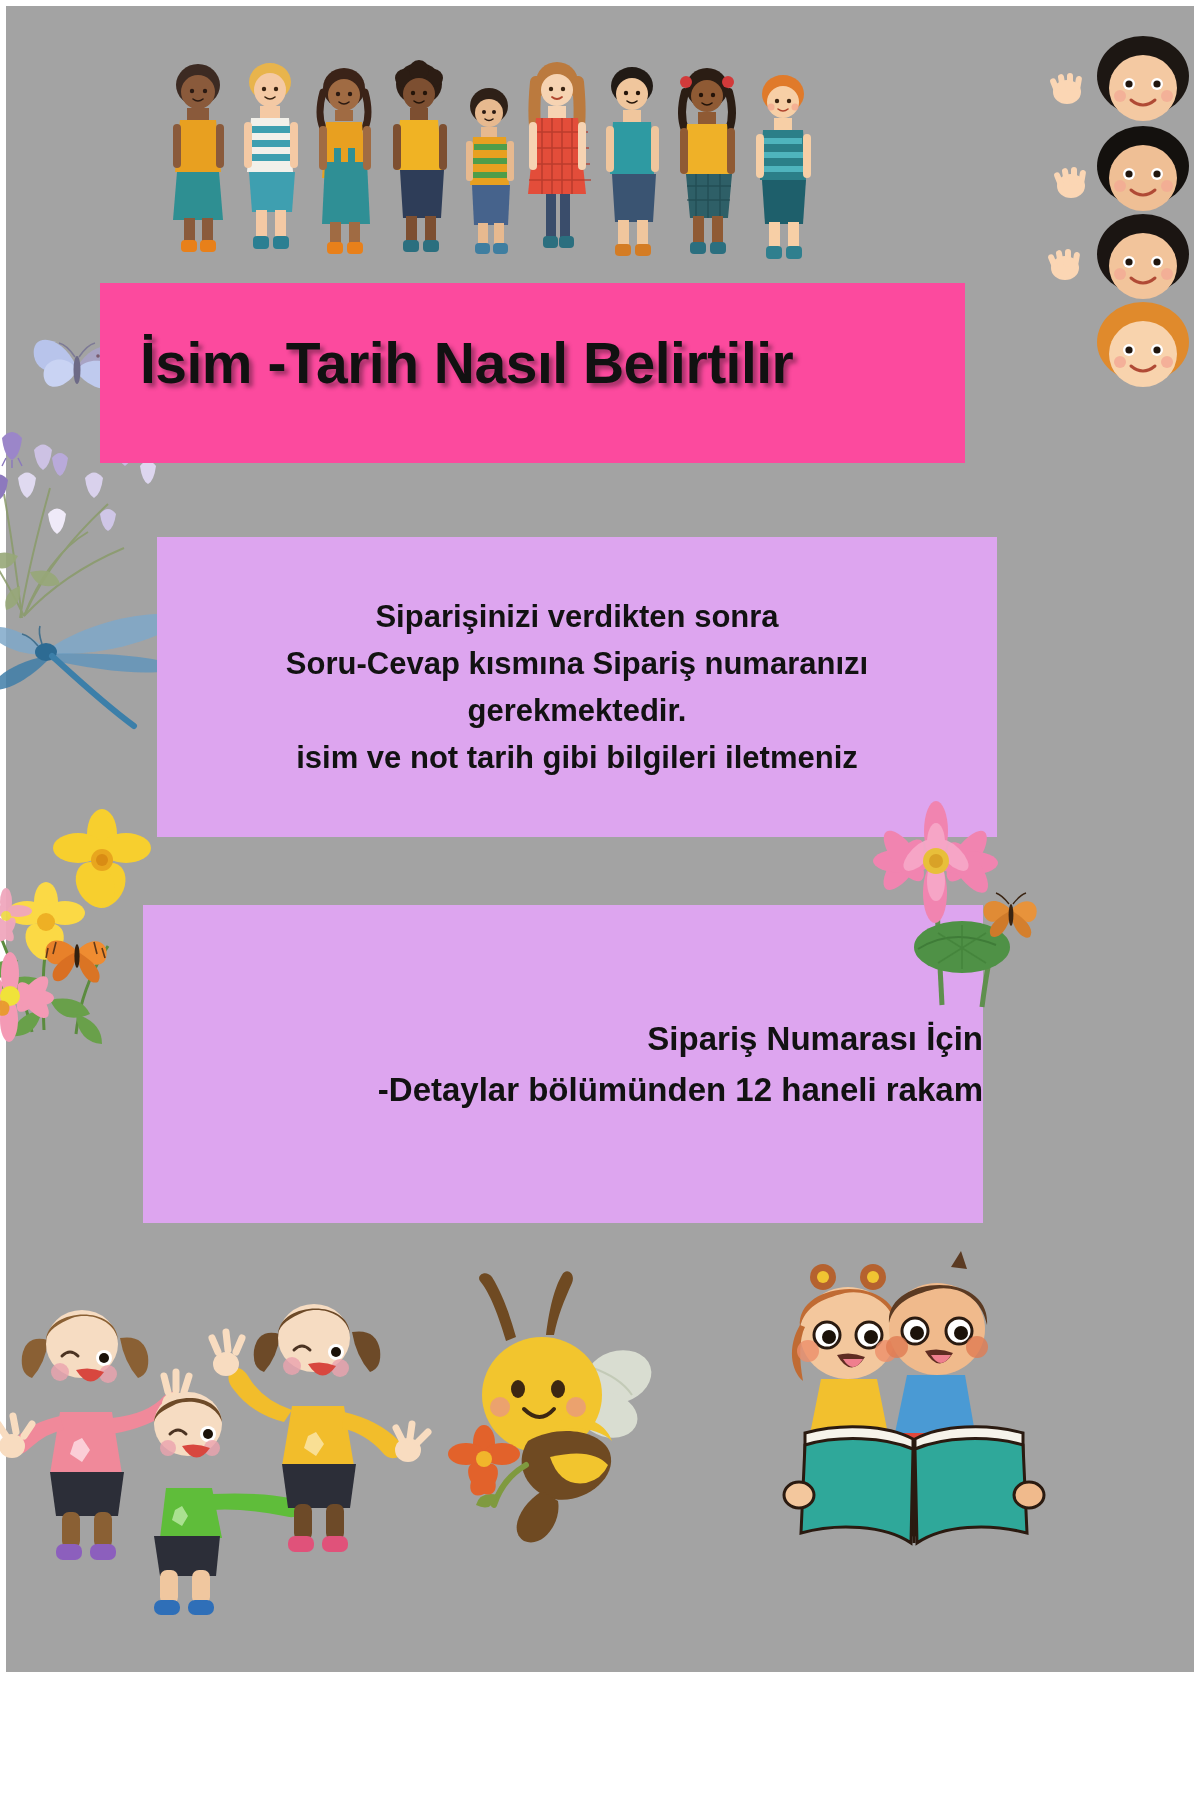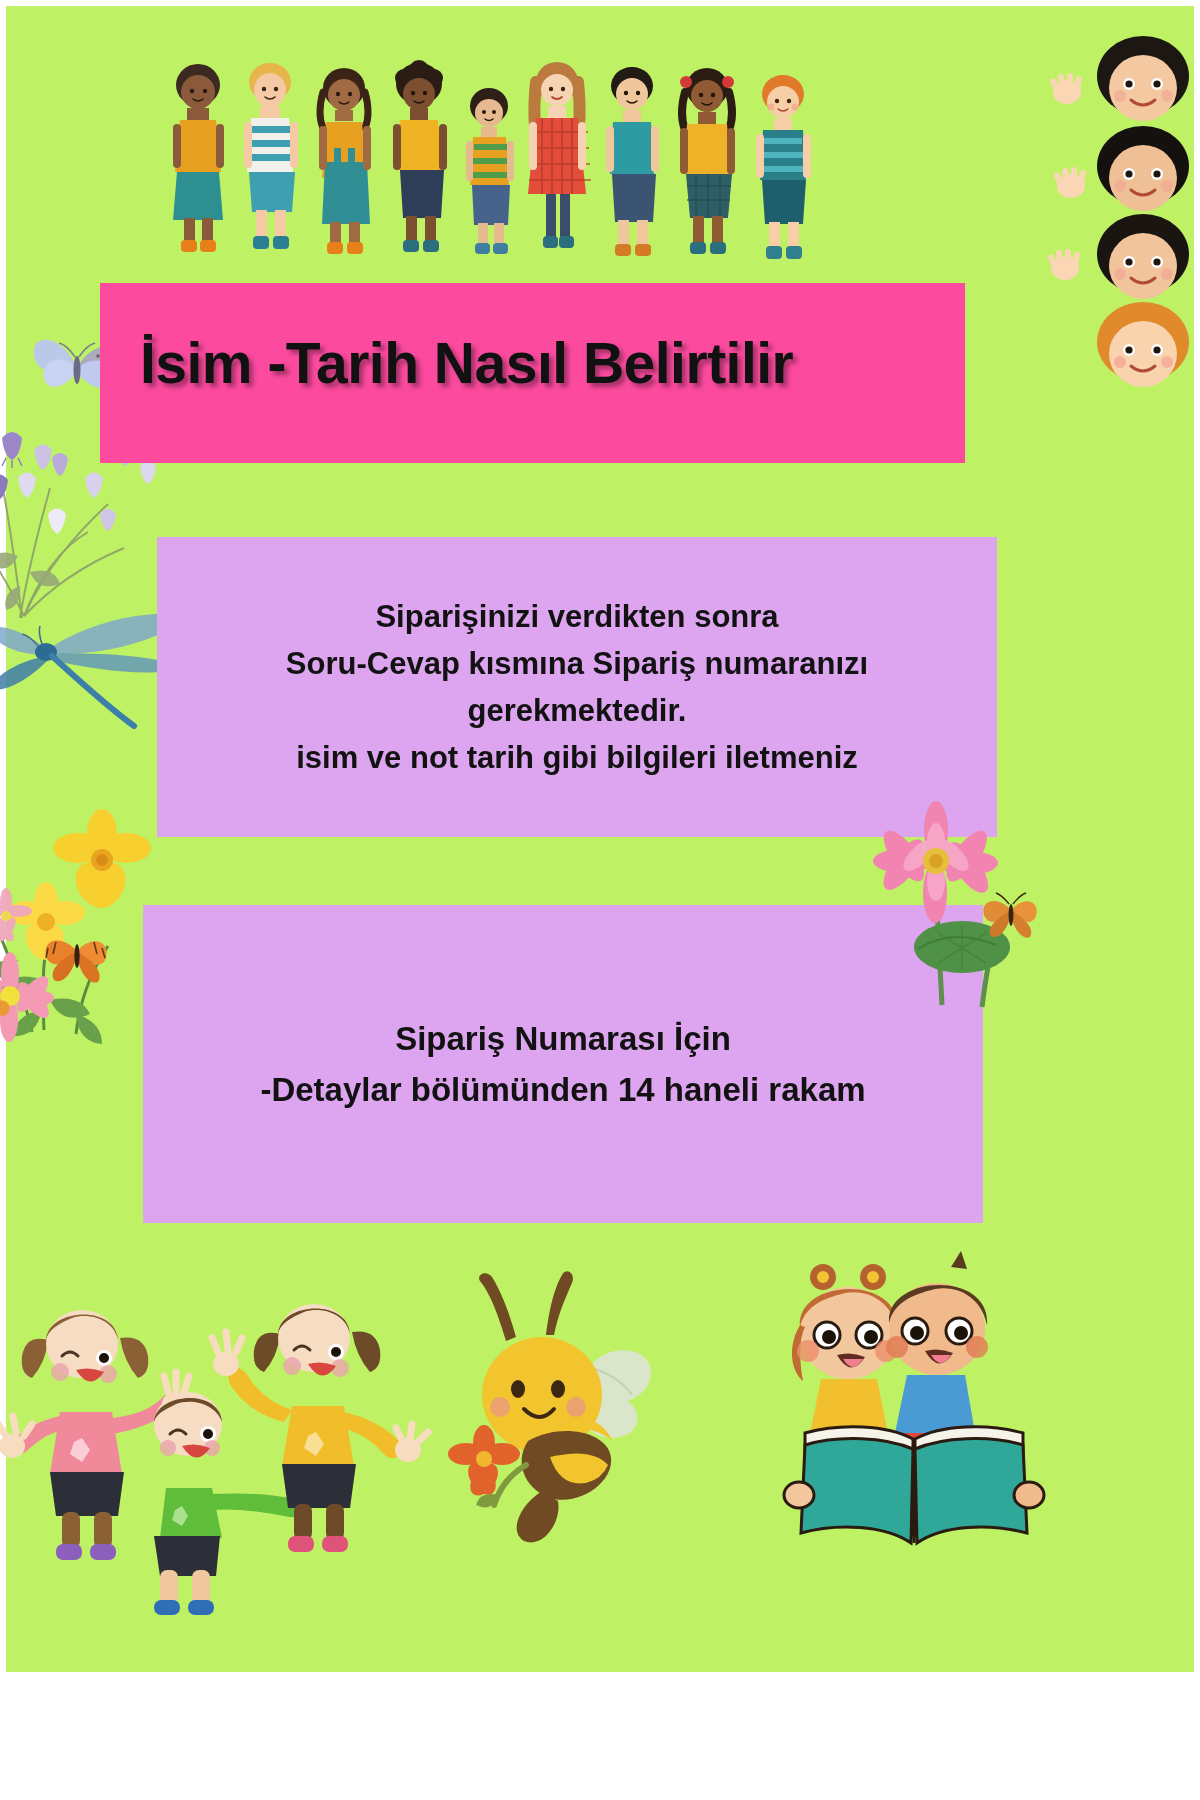--- a/index.html
+++ b/index.html
@@ -5,21 +5,21 @@
   * { margin:0; padding:0; box-sizing:border-box; }
   html,body { width:1200px; height:1800px; }
   body {
     font-family:"Liberation Sans", sans-serif;
     background:#ffffff;
     overflow:hidden;
   }
   #poster {
     position:relative;
     width:1200px; height:1700px;
-    background:#bef264;
+    background:#a3a3a3;
     overflow:hidden;
   }
   
   .bottom-strip {
     position:absolute; left:0; right:0; bottom:0; height:28px;
     background:#ffffff;
   }
   .side-strip-l { position:absolute; left:0; top:0; bottom:0; width:6px; background:#ffffff; }
   .side-strip-r { position:absolute; right:0; top:0; bottom:0; width:6px; background:#ffffff; }
   .top-strip { position:absolute; left:0; right:0; top:0; height:6px; background:#ffffff; }
@@ -49,21 +49,21 @@
   .purple-box {
     position:absolute;
     background:#dda5ef;
     z-index:5;
     display:flex;
     flex-direction:column;
     align-items:center;
     justify-content:center;
   }
   #box1 { left:125px; top:537px; width:840px; height:300px;margin-left:32px; }
-  #box2 { left:143px; top:905px; width:840px; height:318px; }
+  #box2 { left:143px; top:905px; width:840px; height:318px;align-items:flex-end; }
   .boxline {
     font-size:31px;
     font-weight:bold;
     color:#121212;
     line-height:1.52;
     text-align:center;
     white-space:nowrap;
   }
   #box2 .boxline { font-size:33px; line-height:1.56; }
 
@@ -571,21 +571,21 @@
 
   <div class="purple-box" id="box1">
     <div class="boxline">Siparişinizi verdikten sonra</div>
     <div class="boxline">Soru-Cevap kısmına Sipariş numaranızı</div>
     <div class="boxline">gerekmektedir.</div>
     <div class="boxline">isim ve not tarih gibi bilgileri iletmeniz</div>
   </div>
 
   <div class="purple-box" id="box2">
     <div class="boxline">Sipariş Numarası İçin</div>
-    <div class="boxline">-Detaylar bölümünden 14 haneli rakam</div>
+    <div class="boxline">-Detaylar bölümünden 12 haneli rakam</div>
   </div>
 
   <div class="art" id="kids-bottom-left">
     <svg width="430" height="290" viewBox="0 0 430 290">
 
       <g transform="translate(10,20)">
         <path d="M28 40 q-22 -6 -26 16 q-2 18 10 22 q14 -16 16 -38Z" fill="#8a6034"></path>
         <ellipse cx="62" cy="44" rx="36" ry="34" fill="#f6dcc2"></ellipse>
         <path d="M26 40 C28 8 96 4 98 40 C94 20 70 12 52 18 C38 24 28 30 26 40Z" fill="#8a6034"></path>
         <path d="M100 38 q24 -4 28 18 q2 18 -10 22 q-14 -16 -18 -40Z" fill="#8a6034"></path>

